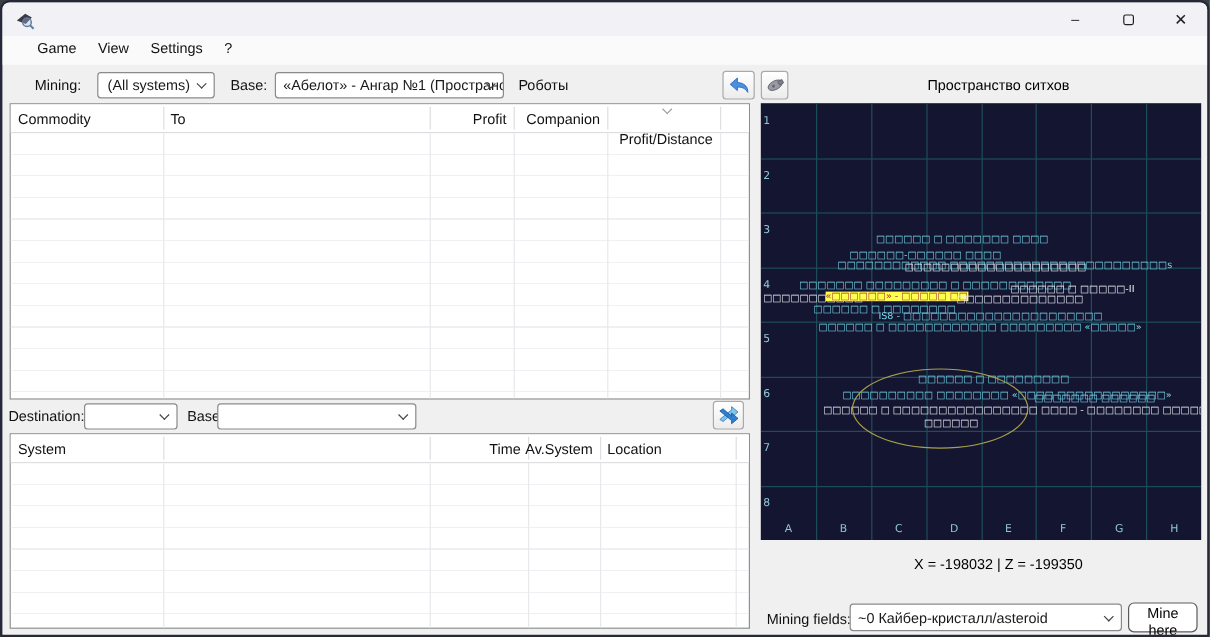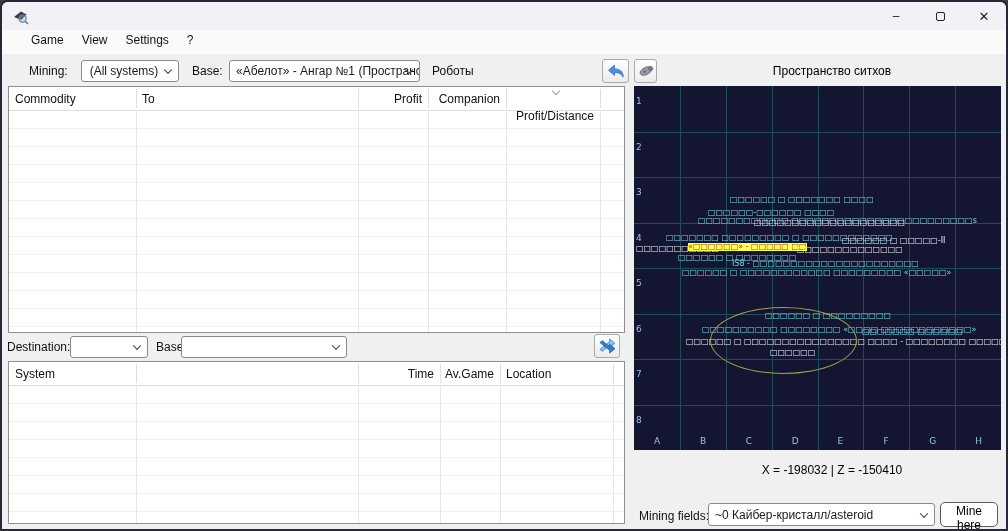--- a/index.html
+++ b/index.html
@@ -150,21 +150,21 @@
     </svg>
   </button>
 
   <div class="table" id="t2" style="left:6px;top:359px;width:617px;height:163px;">
     <div class="thead">
         <div class="th" style="left: 0px; width: 127px;">System</div>
         <div class="hsep" style="left: 127px;"></div>
         <div class="hsep" style="left: 349px;"></div>
         <div class="th right" style="left: 349px; width: 82px;">Time</div>
         <div class="hsep" style="left: 431px;"></div>
-        <div class="th right" style="left: 431px; width: 60px;">Av.Game</div>
+        <div class="th right" style="left: 431px; width: 60px;">Av.System</div>
         <div class="hsep" style="left: 491px;"></div>
         <div class="th" style="left: 491px; width: 113px;">Location</div>
         <div class="hsep" style="left: 604px;"></div>
       </div>
     <div class="tbody">
         <div class="vline" style="left: 127px;"></div>
         <div class="vline" style="left: 349px;"></div>
         <div class="vline" style="left: 431px;"></div>
         <div class="vline" style="left: 491px;"></div>
         <div class="vline" style="left: 604px;"></div>
@@ -215,21 +215,21 @@
       <span class="maplabel cyan" style="left: 98px; top: 174px;">IS8 - □□□□□□□□□□□□□□□□□□□□□□</span>
       <span class="maplabel cyan" style="left: 48px; top: 183px;">□□□□□□ □ □□□□□□□□□□□□ □□□□□□□□□ «□□□□□»</span>
       <span class="maplabel cyan" style="left: 131px; top: 226px;">□□□□□□ □ □□□□□□□□□</span>
       <span class="maplabel cyan" style="left: 68px; top: 240px;">□□□□□□□□□□ □□□□□□□□ «□□□□ □□□□□□□□□□□□»</span>
       <span class="maplabel cyan" style="left: 228px; top: 242px;">□□□□□□□ □□□□□□</span>
       <span class="maplabel white" style="left: 52px; top: 252px;">□□□□□□ □ □□□□□□□□□□□□□□□□ □□□□ - □□□□□□□□ □□□□□□</span>
       <span class="maplabel white" style="left: 136px; top: 263px;">□□□□□□</span>
       <div class="ellipse" style="left: 76px; top: 221px; width: 147px; height: 67px;"></div>
     </div>
 
-  <div class="coords">X = -198032 | Z = -150410</div>
+  <div class="coords">X = -198032 | Z = -199350</div>
 
   <span class="lbl" style="left:637px;top:507px;">Mining fields:</span>
   <div class="combo" style="left:706px;top:501px;width:227px;height:23px;">
     <span>~0 Кайбер-кристалл/asteroid</span>
     <span class="chev"></span>
   </div>
   <button class="minebtn">Mine here</button>
 
 </div>
 

